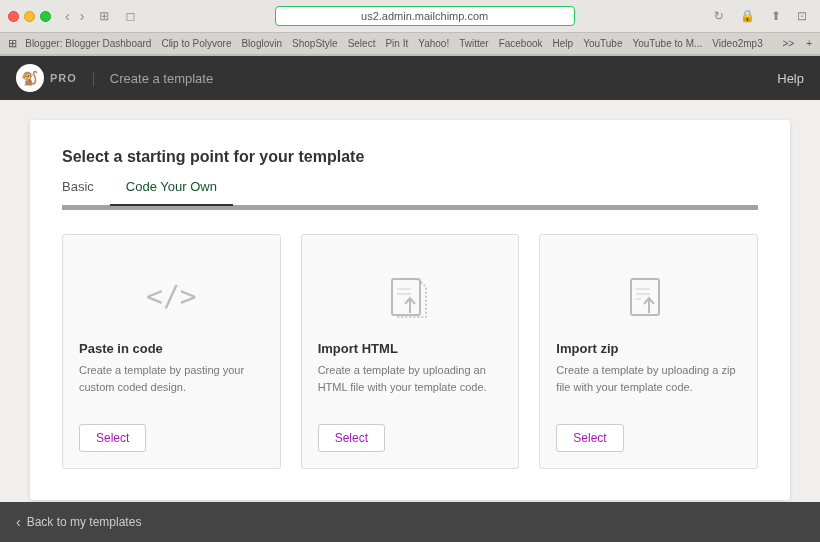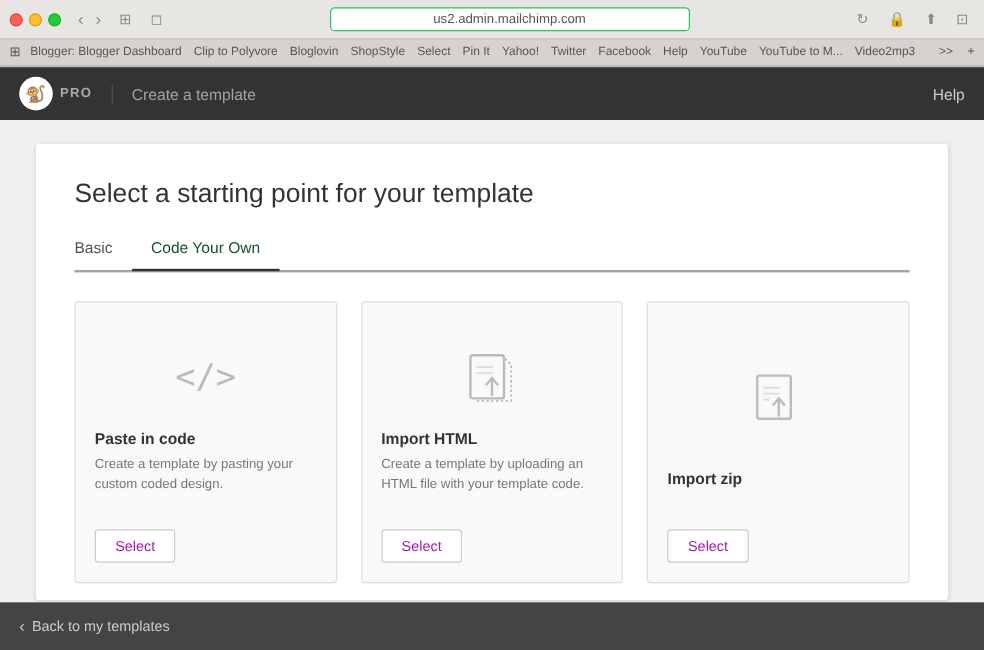--- a/index.html
+++ b/index.html
@@ -169,29 +169,29 @@
       background: #fff;
       margin: 20px auto;
       width: 760px;
       border-radius: 3px;
       box-shadow: 0 1px 4px rgba(0,0,0,0.12);
       padding: 28px 32px 32px;
       flex: 1;
       max-height: 380px;
     }
     .page-title {
-      font-size: 22px;
-      font-weight: 400;
+      font-size: 16px;
+      font-weight: 700;
       color: #333;
-      margin-bottom: 17px;
+      margin-bottom: 5px;
     }
     .tabs {
       display: flex;
       gap: 0;
-      border-bottom: 2px solid #a3a3a3;
+      border-bottom: 5px solid #a3a3a3;
       margin-bottom: 24px;
     }
     .tab {
       padding: 8px 16px 10px;
       font-size: 13px;
       color: #555;
       cursor: pointer;
       position: relative;
       border-bottom: 2px solid transparent;
       margin-bottom: -1px;
@@ -387,20 +387,21 @@
             <rect x="4" y="10" width="28" height="36" rx="2" stroke="#bbb" stroke-width="2" fill="#f9f9f9"></rect>
             <line x1="22" y1="30" x2="22" y2="44" stroke="#bbb" stroke-width="2"></line>
             <polyline points="17,35 22,29 27,35" stroke="#bbb" stroke-width="2" fill="none"></polyline>
             <line x1="9" y1="20" x2="23" y2="20" stroke="#ddd" stroke-width="1.5"></line>
             <line x1="9" y1="25" x2="23" y2="25" stroke="#ddd" stroke-width="1.5"></line>
             <line x1="9" y1="30" x2="14" y2="30" stroke="#ddd" stroke-width="1.5"></line>
           </svg>
         </div>
         <div class="card-info">
           <div class="card-title">Import zip</div>
+          <div class="card-desc">Create a template by uploading a zip file with your template code.</div>
         </div>
         <button class="card-select-btn">Select</button>
       </div>
 
     </div>
   </div>
 </div>
 
 <div class="bottom-bar">
   <div class="back-link">

